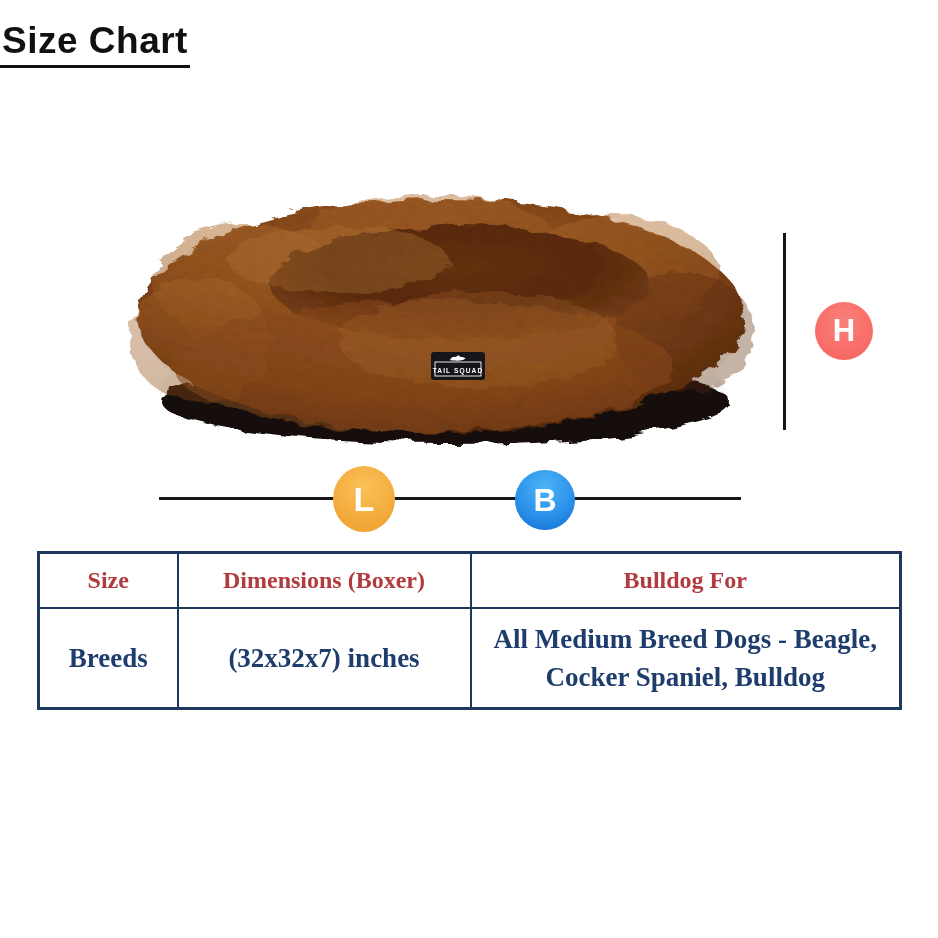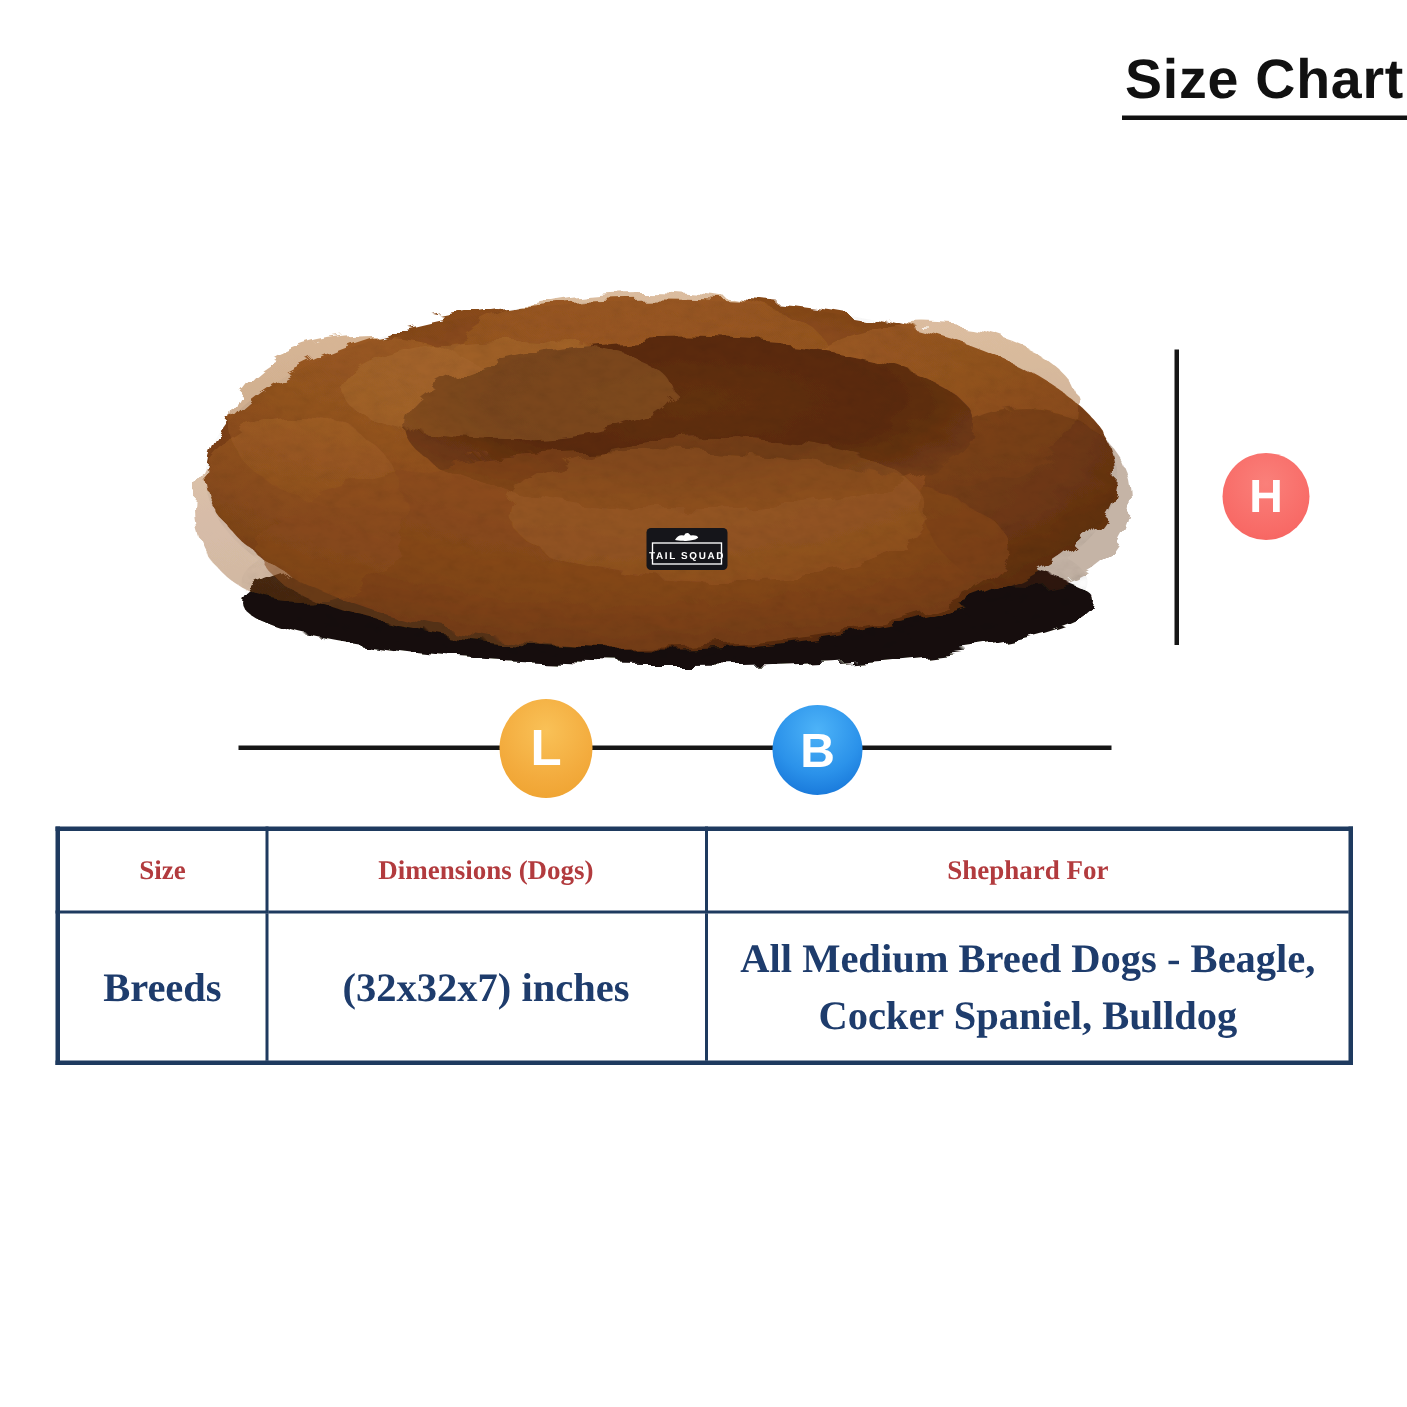--- a/index.html
+++ b/index.html
@@ -2,21 +2,21 @@
 <html><head>
 <meta charset="utf-8">
 <style>
   html,body{margin:0;padding:0;background:#ffffff;}
   .canvas{
     position:relative;width:938px;height:938px;background:#ffffff;overflow:hidden;
     font-family:"Liberation Sans","DejaVu Sans",sans-serif;
   }
 
   
-  .title-wrap{position:absolute;left:0;top:20px;width:100%;text-align:right;margin-top:12px;}
+  .title-wrap{position:absolute;left:0;top:20px;width:100%;text-align:left;}
   .page-title{
     display:inline-block;margin:0;font-size:37px;font-weight:bold;color:#111111;
     letter-spacing:.5px;border-bottom:3px solid #111111;padding:0 2px 3px 2px;
   }
 
   
   .bed-svg{position:absolute;left:128px;top:190px;width:630px;height:260px;}
 
   
   .dim-line{position:absolute;background:#161616;}
@@ -41,21 +41,21 @@
     border-collapse:collapse;table-layout:fixed;width:862px;
     font-family:"Liberation Serif","DejaVu Serif",serif;font-weight:bold;
   }
   table.size-table col.c1{width:139px;}
   table.size-table col.c2{width:293px;}
   table.size-table col.c3{width:430px;}
   table.size-table th,table.size-table td{
     border:2px solid #1e3a5f;text-align:center;vertical-align:middle;
   }
   table.size-table{border:3px solid #1e3a5f;}
-  table.size-table th{height:51px;font-size:18px;color:#b23b3e;font-weight:bold;}
+  table.size-table th{height:51px;font-size:24px;color:#b23b3e;font-weight:bold;}
   table.size-table td{height:94px;font-size:27px;color:#1e3c6c;line-height:1.42;padding:2px 10px;}
 </style>
 </head>
 <body>
 
 <div class="canvas">
 
   <div class="title-wrap">
     <h1 class="page-title">Size Chart</h1>
   </div>
@@ -142,22 +142,22 @@
   <div class="table-wrap">
     <table class="size-table">
       <colgroup>
           <col class="c1">
           <col class="c2">
           <col class="c3">
         </colgroup>
       <thead>
         <tr>
           <th>Size</th>
-          <th>Dimensions (Dogs)</th>
-          <th>Shephard For</th>
+          <th>Dimensions (Boxer)</th>
+          <th>Bulldog For</th>
         </tr>
       </thead>
       <tbody>
         <tr>
           <td>Breeds</td>
           <td>(32x32x7) inches</td>
           <td>All Medium Breed Dogs - Beagle, Cocker Spaniel, Bulldog</td>
         </tr>
       </tbody>
     </table>

